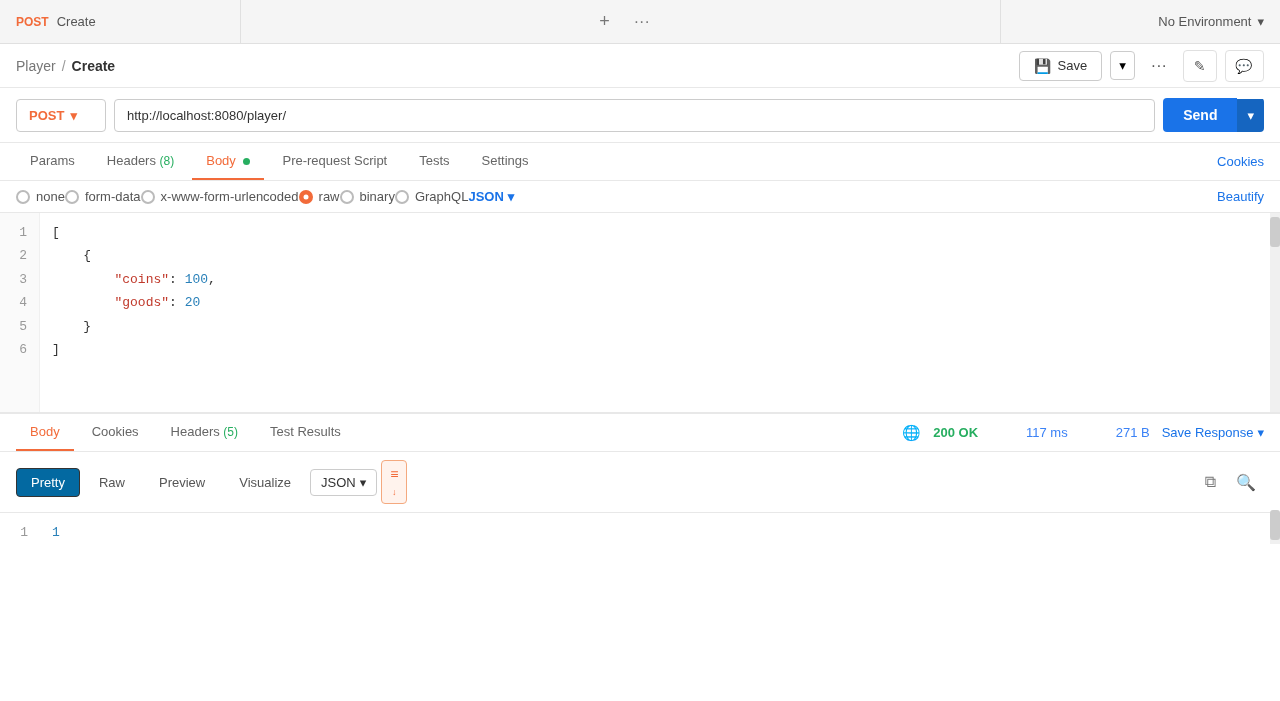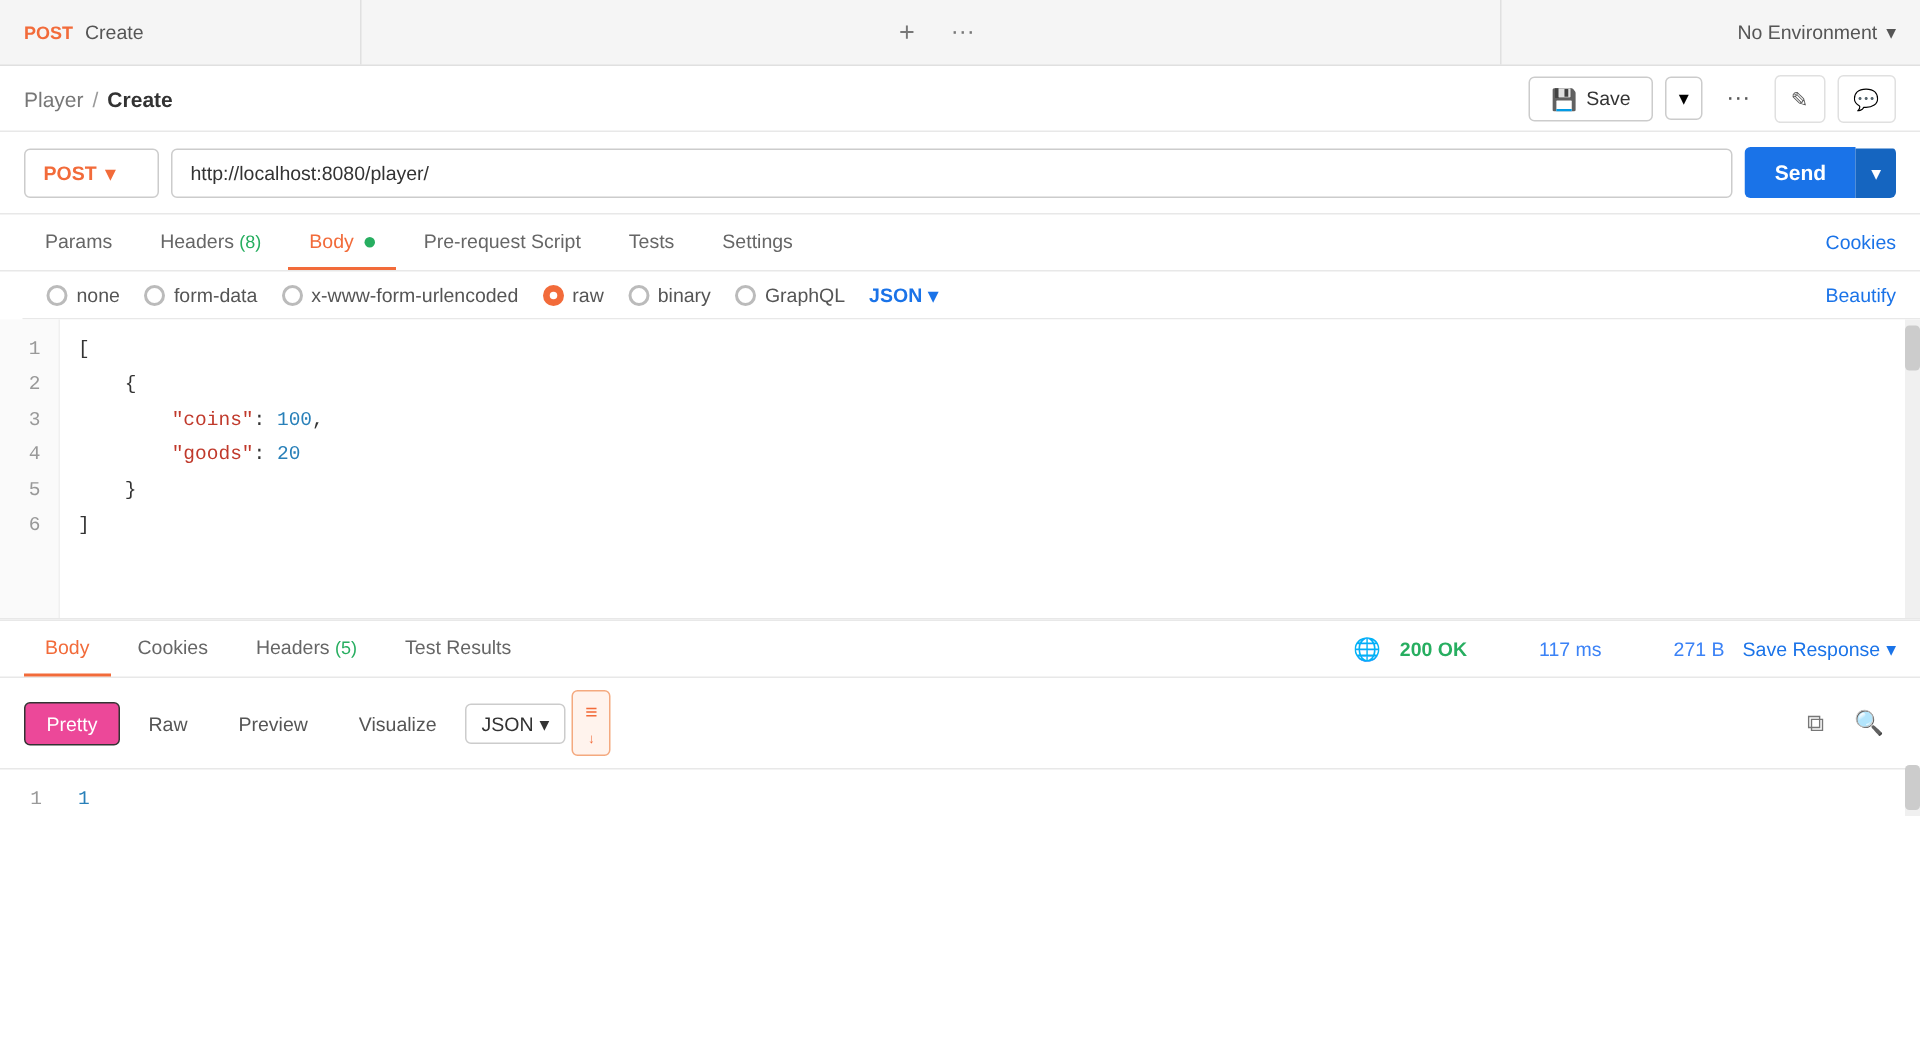--- a/index.html
+++ b/index.html
@@ -215,23 +215,21 @@
       cursor: pointer;
       font-size: 13px;
       padding: 10px 0;
     }
 
     
     .body-options {
       display: flex;
       align-items: center;
       padding: 8px 16px;
-      gap: 16px;
-      border-bottom: 1px solid #e8e8e8;
-      margin-left: 15px;
+      border-bottom: 1px solid #e8e8e8;
     }
     .radio-option {
       display: flex; align-items: center; gap: 6px; cursor: pointer; font-size: 13px; color: #555;
     }
     .radio-circle {
       width: 14px; height: 14px; border-radius: 50%; border: 2px solid #bbb; background: #fff; flex-shrink: 0;
     }
     .radio-circle.selected {
       background: #f26b3a; border-color: #f26b3a;
       position: relative;
@@ -339,21 +337,21 @@
     .response-toolbar {
       display: flex;
       align-items: center;
       padding: 8px 16px;
       gap: 4px;
       border-bottom: 1px solid #e8e8e8;
     }
     .view-btn {
       padding: 6px 14px; border-radius: 4px; cursor: pointer; font-size: 13px; color: #555; background: none; border: 1px solid transparent;
     }
-    .view-btn.active { background: #ec4899; color: #fff; border-color: #333; }
+    .view-btn.active { background: #0369a1; color: #fff; border-color: #333; }
     .format-select-resp {
       display: flex; align-items: center; gap: 4px; cursor: pointer; border: 1px solid #ccc; padding: 5px 10px; border-radius: 4px; font-size: 13px; color: #333; background: #fff;
     }
     .wrap-btn {
       background: #fff3ed; border: 1px solid #f4a97f; border-radius: 4px; padding: 5px 8px; cursor: pointer; color: #f26b3a; font-size: 14px; display: flex; align-items: center; justify-content: center;
     }
     .resp-icon-btn {
       background: none; border: none; cursor: pointer; color: #777; font-size: 16px; padding: 4px 8px;
     }
 

